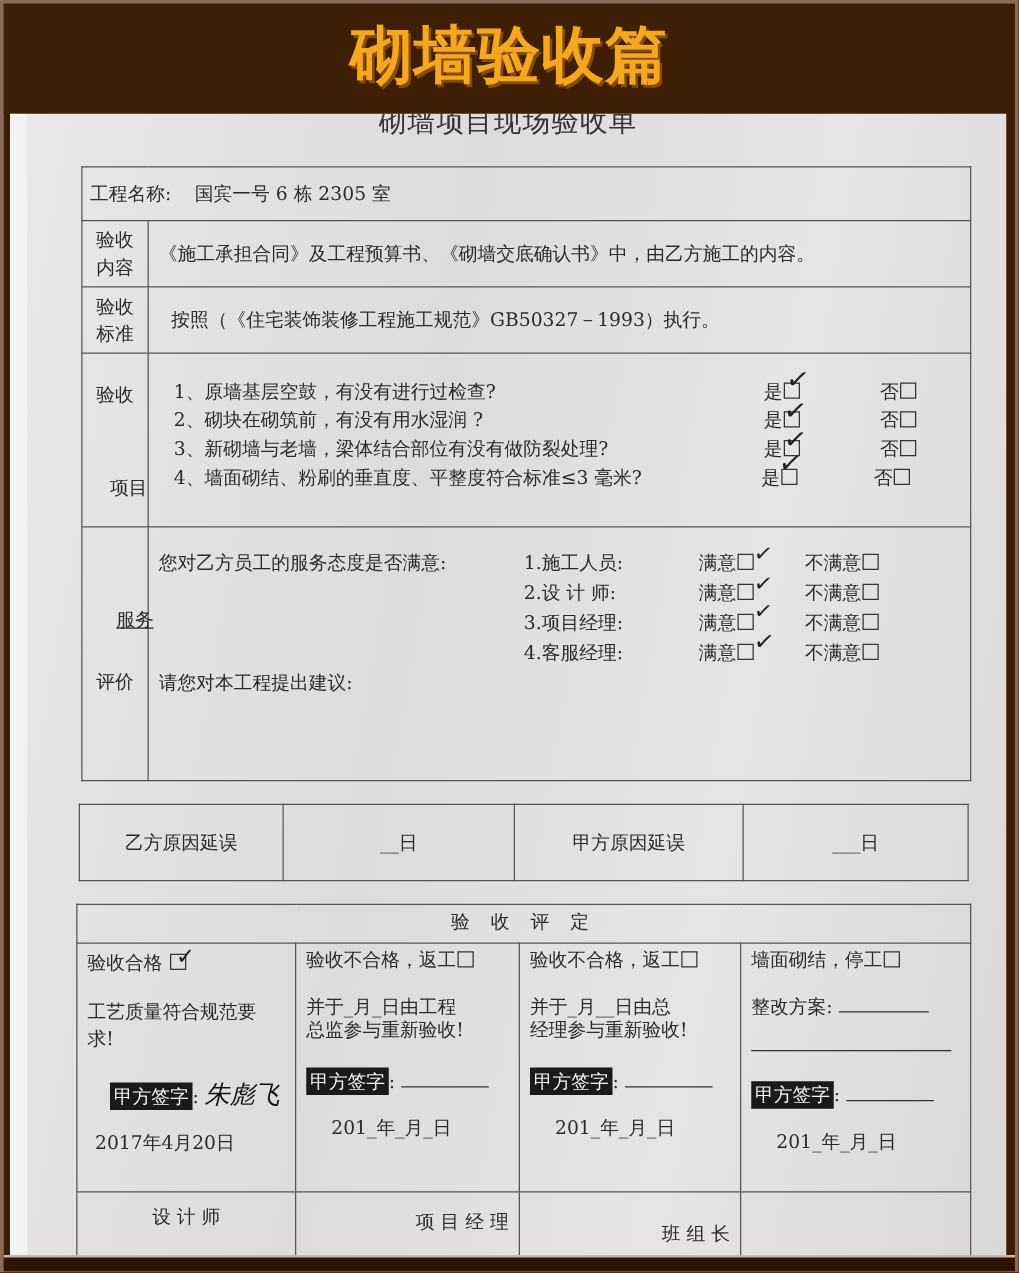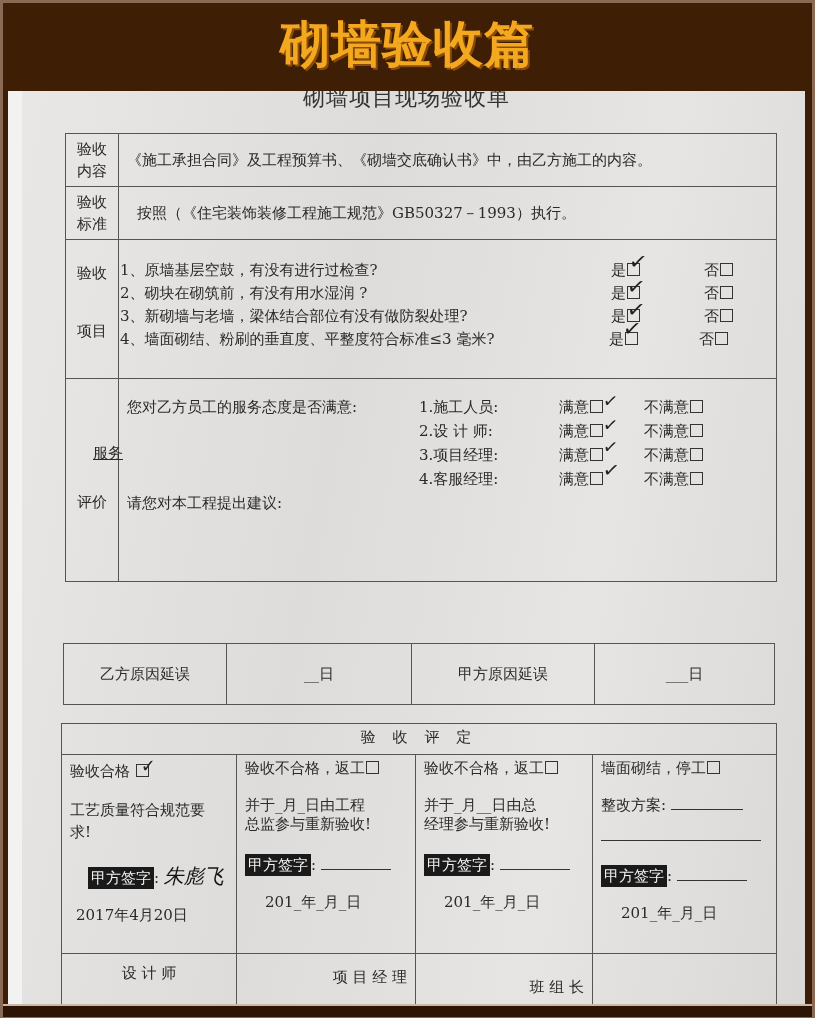--- a/index.html
+++ b/index.html
@@ -11,21 +11,21 @@
   .paper-left-edge{position:absolute;left:0;top:0;width:14px;height:100%;background:#f2f2f2;}
   .doc-title{position:absolute;left:0;width:100%;top:-8px;text-align:center;font-size:22px;color:#333;letter-spacing:1px;}
   .bottom-bar{position:absolute;left:3px;top:1004px;width:809px;height:11px;background:#2d1404;border-top:2px solid #c9b8a8;}
   table{border-collapse:collapse;}
   .t1{position:absolute;left:57px;top:42px;width:712px;}
   .t1 td{border:1.5px solid #555;font-size:15px;vertical-align:middle;}
   .lbl{width:50px;text-align:center;font-size:15px;line-height:22px;}
   .row-name td{height:36px;padding-left:6px;}
   .cell-text{padding-left:8px;}
   .items{position:relative;height:136px;}
-  .item{position:absolute;left:1px;font-size:15px;}
+  .item{position:absolute;left:20px;font-size:15px;}
   .yes{position:absolute;font-size:15px;}
   .no{position:absolute;font-size:15px;}
   .box{display:inline-block;width:11px;height:11px;border:1.3px solid #333;vertical-align:-1px;margin-left:1px;position:relative;}
   .check{position:absolute;font-family:"DejaVu Sans",sans-serif;font-size:22px;color:#222;transform:rotate(8deg);}
   .svc{position:relative;height:200px;}
   .t2{position:absolute;left:55px;top:552px;width:712px;}
   .t2 td{border:1.5px solid #555;height:58px;text-align:center;font-size:15px;}
   .t3{position:absolute;left:53px;top:632px;width:716px;}
   .t3 td{border:1.5px solid #555;font-size:15px;vertical-align:top;padding:4px 8px;}
   .sig-lbl{background:#1a1a1a;color:#f2f2f2;padding:2px 3px;font-size:15px;}
@@ -39,38 +39,44 @@
 <div class="banner">
   <span class="banner-title">砌墙验收篇</span>
 </div>
 
 <div class="paper">
   <div class="paper-left-edge"></div>
   <div class="doc-title">砌墙项目现场验收单</div>
 
   <table class="t1">
     <tbody>
+        <tr class="row-name">
+      <td colspan="2" style="height:40px;">
+        <span>工程名称:</span>
+        <span style="margin-left:14px;">国宾一号 6 栋 2305 室</span>
+      </td>
+    </tr>
     <tr>
       <td class="lbl" style="height:50px;">
         <div>验收</div>
         <div>内容</div>
       </td>
       <td class="cell-text">《施工承担合同》及工程预算书、《砌墙交底确认书》中，由乙方施工的内容。</td>
     </tr>
     <tr>
       <td class="lbl" style="height:50px;">
         <div>验收</div>
         <div>标准</div>
       </td>
       <td class="cell-text" style="padding-left:18px;">按照（《住宅装饰装修工程施工规范》GB50327－1993）执行。</td>
     </tr>
     <tr>
       <td class="lbl" style="height:136px;position:relative;">
         <div style="position:absolute;top:22px;left:0;width:100%;">验收</div>
-        <div style="position:absolute;top:80px;left:0;width:100%;">项目</div>
+        <div style="position:absolute;top:96px;left:0;width:100%;text-align:right;">项目</div>
       </td>
       <td style="padding:0;">
         <div class="items">
           <div class="item" style="top:20px;">1、原墙基层空鼓，有没有进行过检查?</div>
           <div class="item" style="top:43px;">2、砌块在砌筑前，有没有用水湿润 ?</div>
           <div class="item" style="top:66px;">3、新砌墙与老墙，梁体结合部位有没有做防裂处理?</div>
           <div class="item" style="top:89px;">4、墙面砌结、粉刷的垂直度、平整度符合标准≤3 毫米?</div>
 
           <div class="yes" style="top:20px;left:492px;"><span>是</span><span class="box"></span><span class="check" style="left:18px;top:-12px;">✓</span></div>
           <div class="yes" style="top:43px;left:492px;"><span>是</span><span class="box"></span><span class="check" style="left:16px;top:-10px;">✓</span></div>

